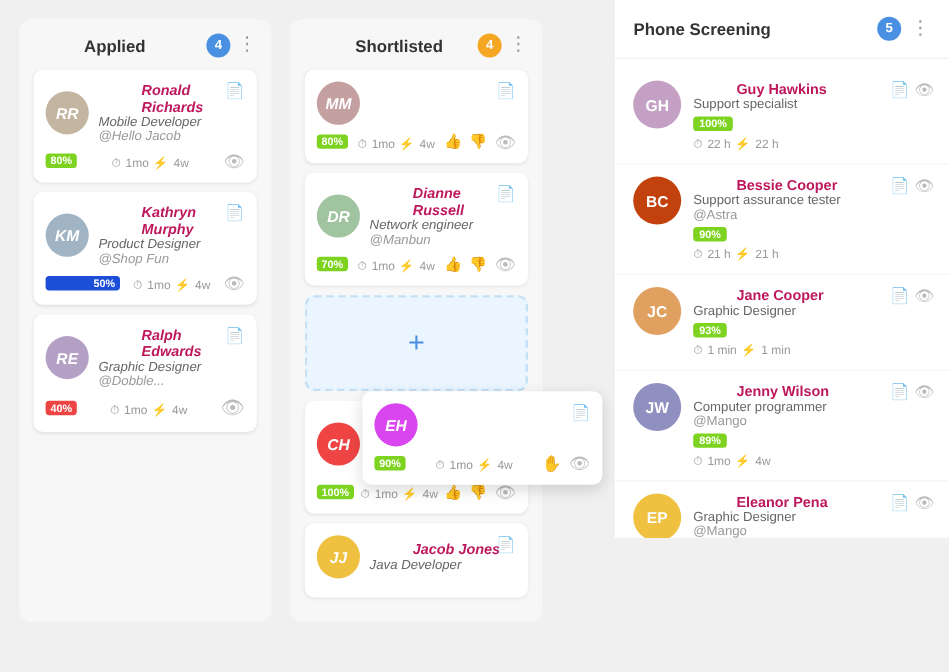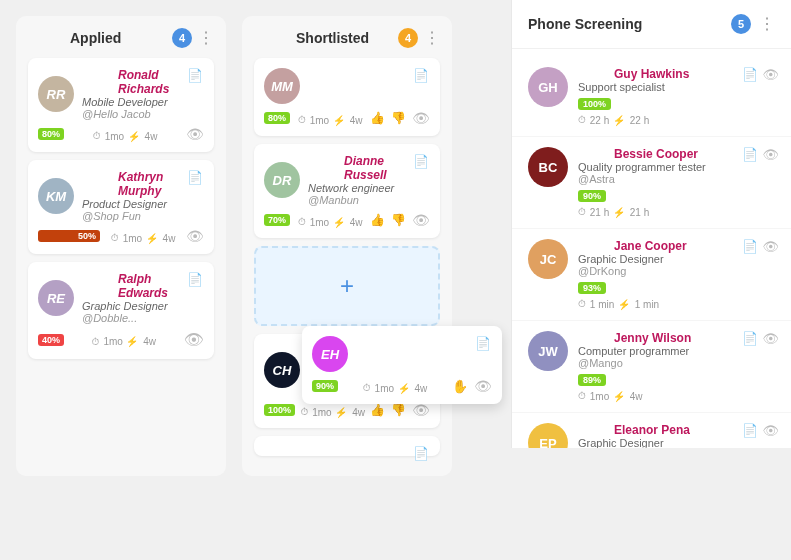--- a/index.html
+++ b/index.html
@@ -251,43 +251,43 @@
       display: inline-block;
       color: white;
       font-size: 9px;
       font-weight: 700;
       padding: 1px 5px;
       border-radius: 3px;
       margin-top: 3px;
     }
 
     .green { background: #7ed321; text-align: right; }
-    .yellow-bg { background: #c2410c; padding-left: 40px; }
+    .yellow-bg { background: #1d4ed8; padding-left: 40px; }
 
     .panel-meta {
       font-size: 10px;
       color: #999;
       display: flex;
       align-items: center;
       gap: 4px;
       margin-top: 3px;
     }
     .score-orange { background: #ef4444; }
 
     
     .av-1 { background: #c4b5a0; }
     .av-2 { background: #a0b4c4; }
     .av-3 { background: #b4a0c4; }
     .av-4 { background: #c4a0a0; }
     .av-5 { background: #a0c4a0; }
-    .av-6 { background: #0f172a; }
+    .av-6 { background: #ef4444; }
     .av-7 { background: #f0c040; }
     .av-8 { background: #d946ef; }
     .av-9 { background: #c4a0c4; }
-    .av-10 { background: #7f1d1d; }
+    .av-10 { background: #c2410c; }
     .av-11 { background: #e0a060; }
     .av-12 { background: #9090c0; }
 
     .av-circle {
       width: 36px;
       height: 36px;
       border-radius: 50%;
       display: flex;
       align-items: center;
       justify-content: center;
@@ -467,20 +467,27 @@
           <div class="action-icons">
             <span style="font-size:12px;color:#4a90e2;">👍</span>
             <span style="font-size:12px;color:#bbb;">👎</span>
             <span style="color:#bbb">👁</span>
           </div>
         </div>
       </div>
 
       <div class="card">
         <span class="file-icon">📄</span>
+        <div class="card-header">
+          <div class="av-circle av-7">JJ</div>
+          <div class="card-info">
+            <div class="candidate-name">Jacob Jones</div>
+            <div class="candidate-role">Java Developer</div>
+          </div>
+        </div>
       </div>
 
       <div class="tooltip-card">
         <span class="file-icon">📄</span>
         <div class="card-header">
           <div class="av-circle av-8">EH</div>
         </div>
         <div class="card-footer">
           <span class="score-label green">90%</span>
           <div class="card-meta">
@@ -526,42 +533,41 @@
       <div class="panel-card-actions">
         <span>📄</span>
         <span>👁</span>
       </div>
     </div>
 
     <div class="panel-card">
       <div class="av-circle large av-10">BC</div>
       <div class="panel-card-info">
         <div class="candidate-name">Bessie Cooper</div>
-        <div class="candidate-role">Quality programmer tester</div>
+        <div class="candidate-role">Support assurance tester</div>
         <div class="candidate-company">@Astra</div>
         <span class="score-pill green">90%</span>
         <div class="panel-meta">
           <span>⏱</span>
           <span>21 h</span>
           <span>⚡</span>
           <span>21 h</span>
         </div>
       </div>
       <div class="panel-card-actions">
         <span>📄</span>
         <span>👁</span>
       </div>
     </div>
 
     <div class="panel-card">
       <div class="av-circle large av-11">JC</div>
       <div class="panel-card-info">
         <div class="candidate-name">Jane Cooper</div>
         <div class="candidate-role">Graphic Designer</div>
-        <div class="candidate-company">@DrKong</div>
         <span class="score-pill green">93%</span>
         <div class="panel-meta">
           <span>⏱</span>
           <span>1 min</span>
           <span>⚡</span>
           <span>1 min</span>
         </div>
       </div>
       <div class="panel-card-actions">
         <span>📄</span>

